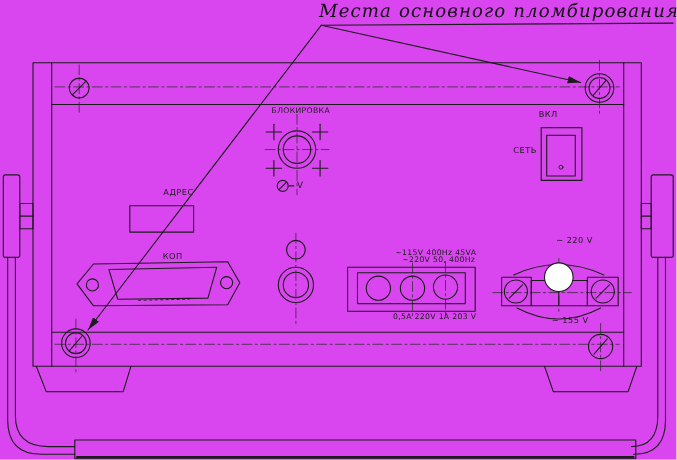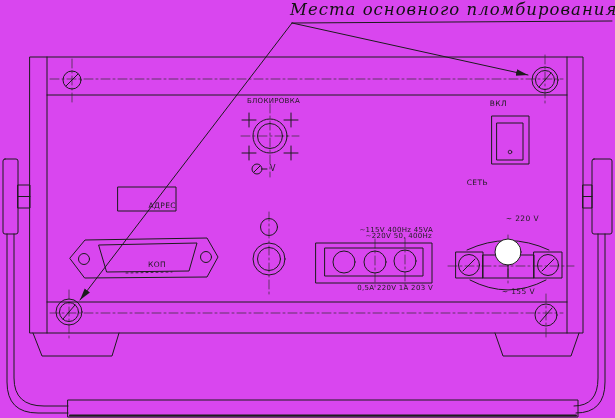--- a/index.html
+++ b/index.html
@@ -167,27 +167,27 @@
       <line x1="292" y1="23" x2="528" y2="75" marker-end="url(#arrow)"></line>
     </g>
   </svg>
 
   <div class="title">Места основного пломбирования</div>
 
   <div class="lbl center tiny" style="left:240px;top:98px;width:60px;">БЛОКИРОВКА</div>
 
   <div class="lbl" style="left:270px;top:165px;font-size:8px;">V</div>
 
-  <div class="lbl center" style="left:116px;top:171px;width:60px;margin-top:31px;">АДРЕС</div>
+  <div class="lbl center" style="left:116px;top:171px;width:60px;">АДРЕС</div>
 
-  <div class="lbl center" style="left:126px;top:229px;width:40px;margin-top:32px;">КОП</div>
+  <div class="lbl center" style="left:126px;top:229px;width:40px;">КОП</div>
 
   <div class="lbl center" style="left:477px;top:100px;width:30px;">ВКЛ</div>
 
-  <div class="lbl right" style="left:461px;top:133px;width:27px;margin-top:46px;">СЕТЬ</div>
+  <div class="lbl right" style="left:461px;top:133px;width:27px;">СЕТЬ</div>
 
   <div class="lbl center tiny" style="left:316px;top:233px;width:116px;">~220V 50, 400Hz</div>
 
   <div class="lbl center tiny" style="left:313px;top:227px;width:120px;">~115V 400Hz 45VA</div>
 
   <div class="lbl center tiny" style="left:318px;top:285px;width:115px;">0,5A 220V 1A 203 V</div>
 
   <div class="lbl center" style="left:479px;top:215px;width:60px;">~ 220 V</div>
 
   <div class="lbl center" style="left:477px;top:288px;width:58px;">~ 155 V</div>

